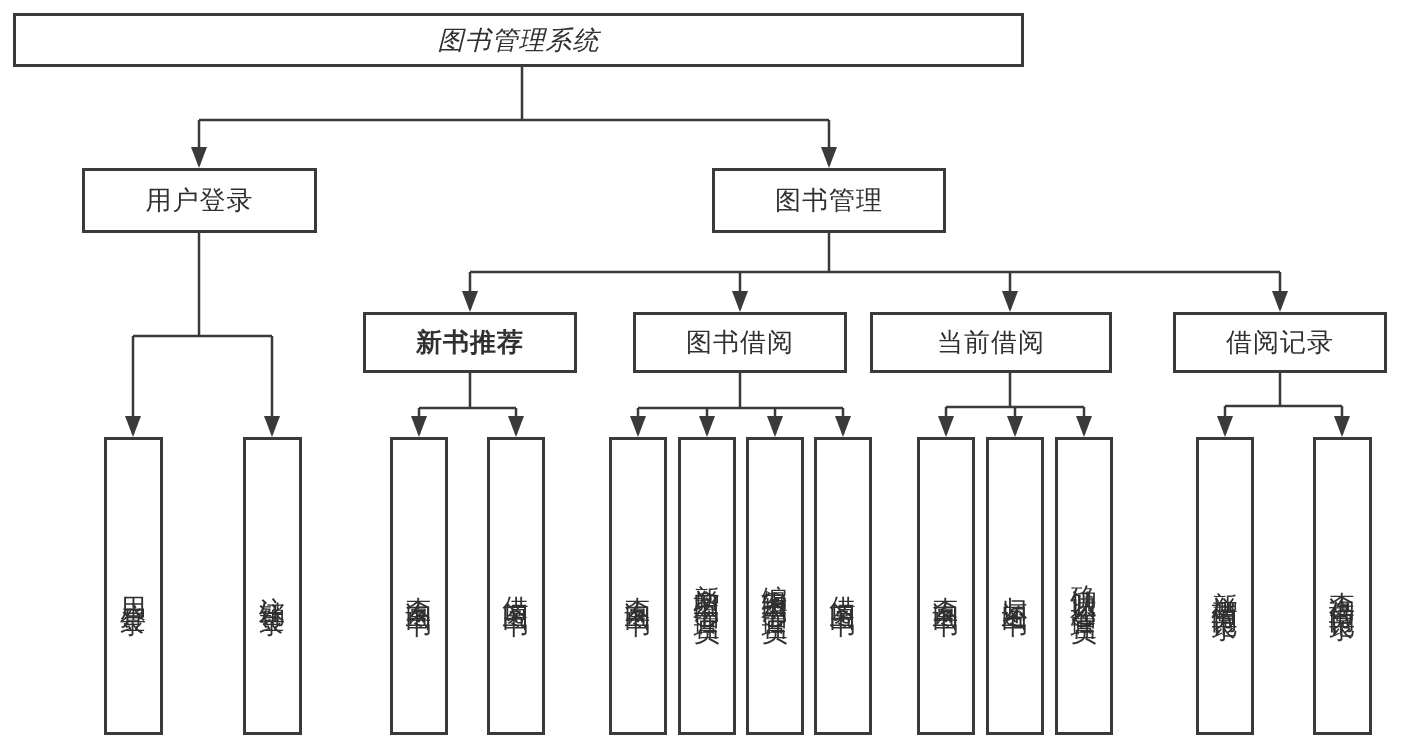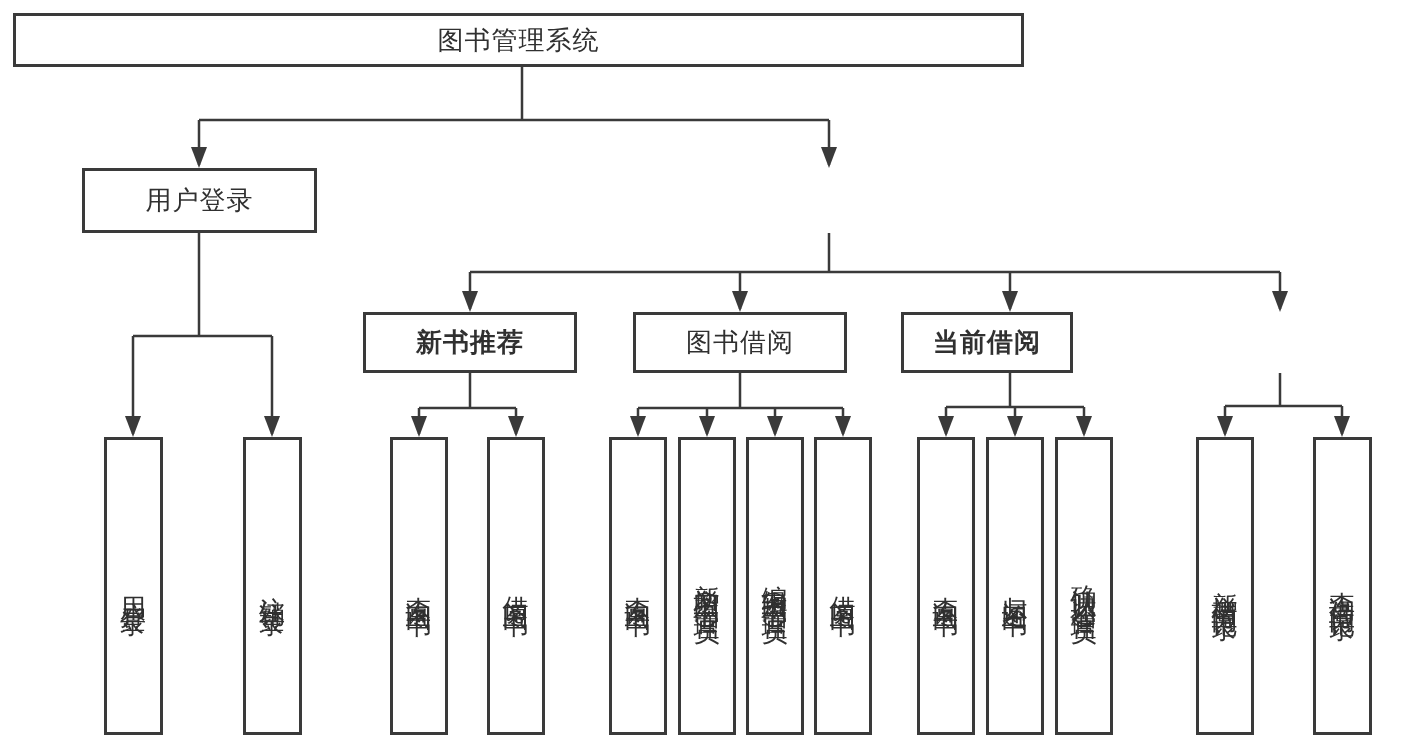--- a/index.html
+++ b/index.html
@@ -84,27 +84,29 @@
     <use href="#ah" x="707" y="437"></use>
     <use href="#ah" x="775" y="437"></use>
     <use href="#ah" x="843" y="437"></use>
     <use href="#ah" x="946" y="437"></use>
     <use href="#ah" x="1015" y="437"></use>
     <use href="#ah" x="1084" y="437"></use>
     <use href="#ah" x="1225" y="437"></use>
     <use href="#ah" x="1342" y="437"></use>
   </svg>
 
-  <div class="box h" style="left:13px;top:13px;width:1011px;height:54px;">图书管理系统</div>
+  <div class="box h" style="left:13px;top:13px;width:1011px;height:54px;font-style:italic;">图书管理系统</div>
 
   <div class="box h" style="left:82px;top:168px;width:235px;height:65px;">用户登录</div>
+  <div class="box h" style="left:712px;top:168px;width:234px;height:65px;">图书管理</div>
 
   <div class="box h" style="left:363px;top:312px;width:214px;height:61px;font-weight:bold;">新书推荐</div>
   <div class="box h" style="left:633px;top:312px;width:214px;height:61px;text-align:center;">图书借阅</div>
-  <div class="box h" style="left:901px;top:312px;width:172px;height:61px;font-weight:bold;">当前借阅</div>
+  <div class="box h" style="left:870px;top:312px;width:242px;height:61px;">当前借阅</div>
+  <div class="box h" style="left:1173px;top:312px;width:214px;height:61px;">借阅记录</div>
 
   <div class="box v" style="left:104px;top:437px;width:59px;height:298px;">用户登录</div>
   <div class="box v" style="left:243px;top:437px;width:59px;height:298px;">注销登录</div>
 
   <div class="box v" style="left:390px;top:437px;width:58px;height:298px;">查询图书</div>
   <div class="box v" style="left:487px;top:437px;width:58px;height:298px;">借阅图书</div>
 
   <div class="box v" style="left:609px;top:437px;width:58px;height:298px;">查询图书</div>
   <div class="box v" style="left:678px;top:437px;width:58px;height:298px;">新增图书（管理员）</div>
   <div class="box v" style="left:746px;top:437px;width:58px;height:298px;">编辑图书（管理员）</div>

